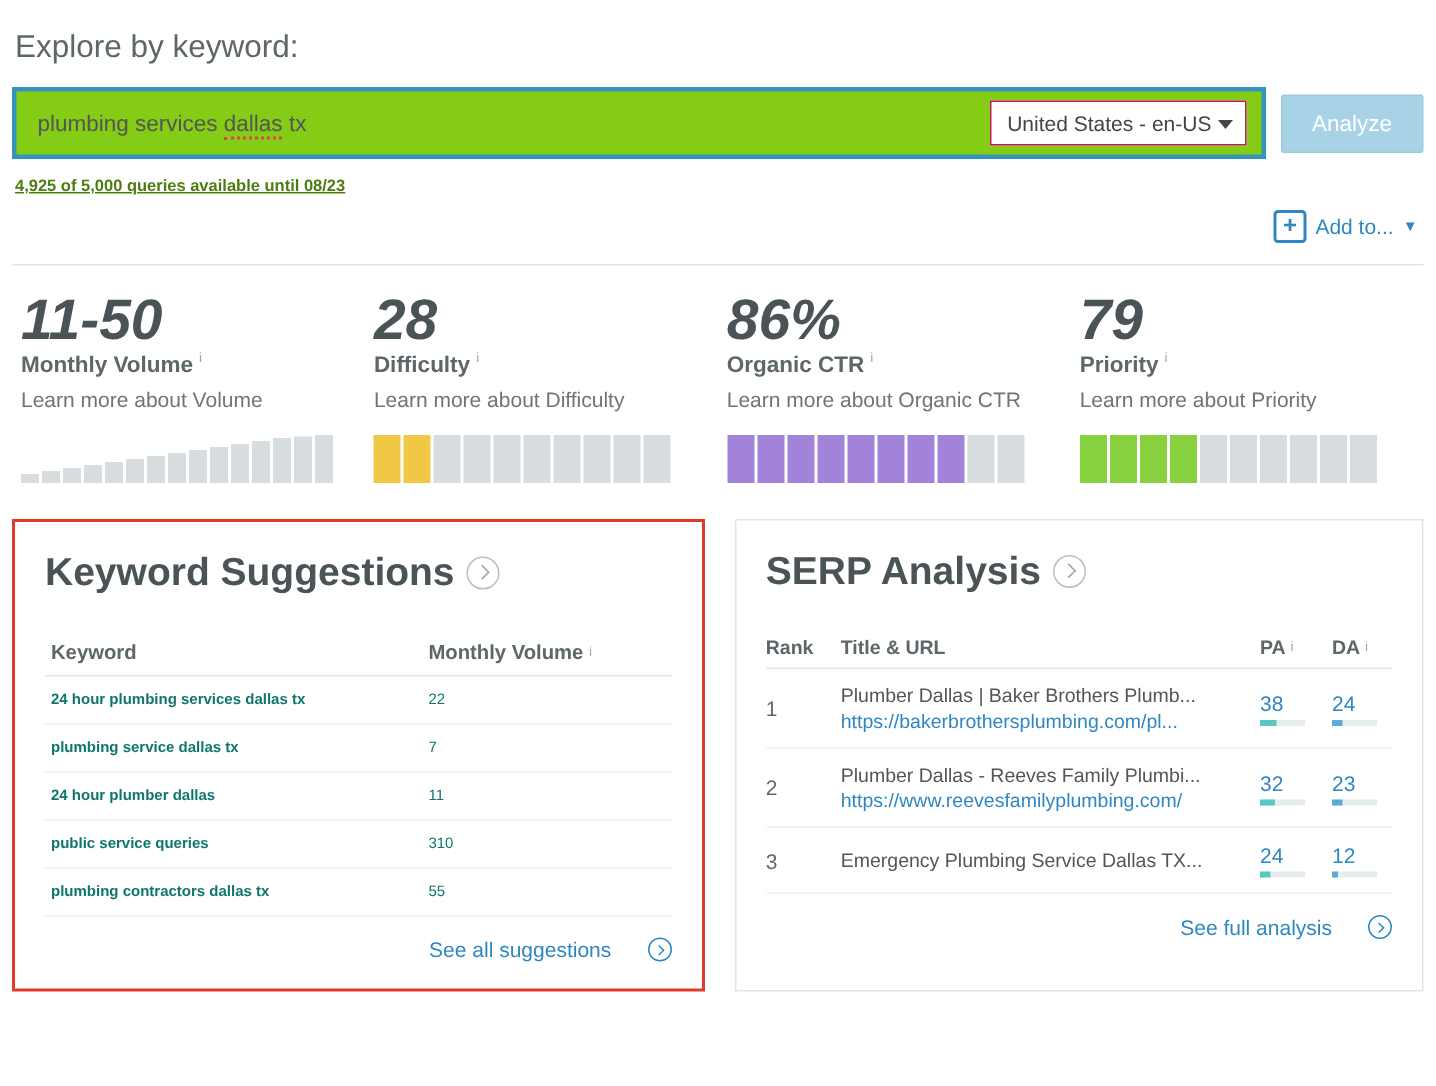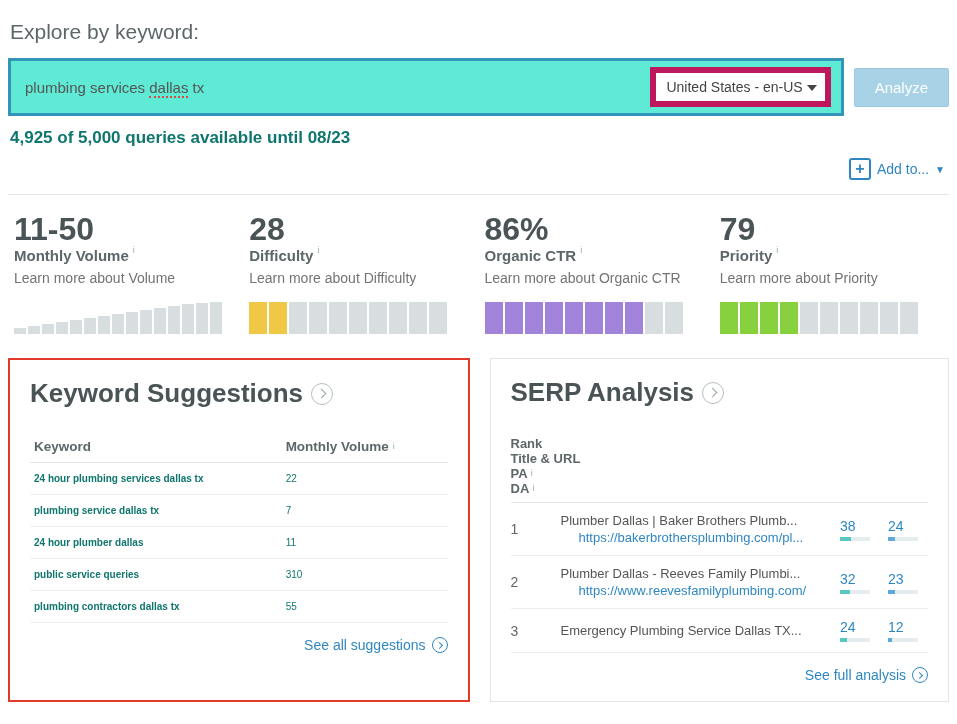--- a/index.html
+++ b/index.html
@@ -1,31 +1,31 @@
 <!DOCTYPE html>
 <html><head>
 <meta charset="utf-8">
 <style>
 * { box-sizing: border-box; margin: 0; padding: 0; }
 body { font-family: -apple-system, BlinkMacSystemFont, "Segoe UI", Helvetica, Arial, sans-serif; background: #fff; color: #333; padding: 8px 6px; width: 957px; }
 .header-label { font-size: 21px; color: #5d6769; font-weight: 400; margin: 12px 4px 14px; }
 .search-row { display: flex; gap: 10px; align-items: center; margin: 0 2px; }
-.search-box { flex: 1; display: flex; border: 3px solid #3494ba; background: #5eead4; padding: 6px 8px; align-items: center; }
+.search-box { flex: 1; display: flex; border: 3px solid #3494ba; background: #84cc16; padding: 6px 8px; align-items: center; }
 .search-input { flex: 1; border: none; outline: none; font-size: 15px; color: #555; padding: 4px 6px; }
 .search-input .typo { border-bottom: 2px dotted #d9483f; }
-.locale-select { border: 6px solid #be185d; background: #fff; padding: 6px 22px 6px 10px; font-size: 14px; color: #444; display: flex; align-items: center; margin-right: 2px; position: relative; }
+.locale-select { border: 1px solid #be185d; background: #fff; padding: 6px 22px 6px 10px; font-size: 14px; color: #444; display: flex; align-items: center; margin-right: 2px; position: relative; }
 .locale-select::after { content: ""; position: absolute; right: 8px; top: 50%; margin-top: -2px; border-left: 5px solid transparent; border-right: 5px solid transparent; border-top: 6px solid #444; }
 .analyze-btn { background: #a8d3e6; color: #fff; border: 1px solid #9cc9dd; padding: 10px 20px; font-size: 15px; border-radius: 2px; cursor: pointer; }
-.quota { font-size: 17px; font-weight: 700; color: #0f766e; margin: 12px 4px 10px; }
+.quota { font-size: 11px; font-weight: 700; color: #4d7c0f; margin: 12px 4px 10px; text-decoration: underline; }
 .addto-row { display: flex; justify-content: flex-end; margin: 0 6px 14px; }
 .addto { color: #2f87c2; font-size: 14px; display: flex; align-items: center; gap: 6px; cursor: pointer; }
 .addto-plus { width: 22px; height: 22px; border: 2px solid #2f87c2; border-radius: 3px; display: inline-flex; align-items: center; justify-content: center; font-weight: 700; font-size: 16px; }
 .metrics { display: flex; gap: 0; border-top: 1px solid #e3e6e8; padding-top: 18px; margin: 0 2px 24px; }
 .metric { flex: 1; padding: 0 10px 0 6px; }
-.metric-value { font-size: 32px; font-weight: 700; color: #4a5356; line-height: 1; }
+.metric-value { font-size: 38px; font-weight: 700; color: #4a5356; line-height: 1; font-style: italic; }
 .metric-label { font-size: 15px; color: #5d6668; margin-top: 2px; display: flex; align-items: flex-start; gap: 4px; font-weight: 600; }
 .info-i { font-size: 9px; color: #9aa; font-weight: 400; position: relative; top: -2px; }
 .metric-link { font-size: 14px; color: #737373; margin-top: 6px; display: block; cursor: pointer; }
 .bars { display: flex; gap: 2px; align-items: flex-end; margin-top: 16px; height: 32px; }
 .bar { width: 12px; background: #d8dddf; }
 .bar.ramp1{height:6px}.bar.ramp2{height:8px}.bar.ramp3{height:10px}.bar.ramp4{height:12px}.bar.ramp5{height:14px}.bar.ramp6{height:16px}.bar.ramp7{height:18px}.bar.ramp8{height:20px}.bar.ramp9{height:22px}.bar.ramp10{height:24px}.bar.ramp11{height:26px}.bar.ramp12{height:28px}.bar.ramp13{height:30px}.bar.ramp14{height:31px}.bar.ramp15{height:32px}
 .segbars { display: flex; gap: 2px; margin-top: 16px; }
 .seg { width: 18px; height: 32px; background: #d8dddf; }
 .seg.yellow { background: #f0c846; }
 .seg.purple { background: #a184d9; }
@@ -33,33 +33,33 @@
 .panels { display: flex; gap: 20px; margin: 0 2px; }
 .panel { flex: 1; border: 1px solid #e3e6e8; padding: 18px 20px; }
 .panel.highlight { border: 2px solid #e03a2a; }
 .panel-title { font-size: 26px; font-weight: 700; color: #4a5356; display: flex; align-items: center; gap: 8px; margin-bottom: 22px; }
 .circle-chevron { width: 22px; height: 22px; border: 1.5px solid #b7bfc2; border-radius: 50%; display: inline-flex; align-items: center; justify-content: center; color: #9aa4a7; font-size: 12px; position: relative; }
 .circle-chevron::before { content: ""; width: 6px; height: 6px; border-top: 1.5px solid #9aa4a7; border-right: 1.5px solid #9aa4a7; transform: rotate(45deg); margin-left: -2px; }
 .tbl { width: 100%; border-collapse: collapse; }
 .tbl th { text-align: left; font-size: 13.5px; color: #5d6668; font-weight: 600; padding: 8px 4px; border-bottom: 1px solid #e3e6e8; }
 .tbl td { font-size: 10px; color: #0f766e; padding: 10px 4px; border-bottom: 1px solid #eceeef; }
 .tbl td.kw { font-weight: 700; }
-.see-all { text-align: right; margin-top: 14px; font-size: 14px; color: #2f87c2; cursor: pointer; display: flex; justify-content: flex-end; align-items: center; gap: 6px; }
+.see-all { text-align: right; margin-top: 14px; font-size: 14px; color: #2f87c2; cursor: pointer; display: flex; justify-content: flex-end; align-items: center; gap: 24px; }
 .circle-chevron-sm { width: 16px; height: 16px; border: 1.3px solid #2f87c2; border-radius: 50%; display: inline-flex; align-items: center; justify-content: center; position: relative; }
 .circle-chevron-sm::before { content: ""; width: 4px; height: 4px; border-top: 1.3px solid #2f87c2; border-right: 1.3px solid #2f87c2; transform: rotate(45deg); margin-left: -1px; }
-.serp-header { display: flex; font-size: 13px; color: #5d6668; font-weight: 600; padding: 6px 0; border-bottom: 1px solid #e3e6e8; flex-direction: column; }
+.serp-header { display: flex; font-size: 13px; color: #5d6668; font-weight: 600; padding: 6px 0; border-bottom: 1px solid #e3e6e8; }
 .serp-col-rank { width: 50px; }
 .serp-col-title { flex: 1; }
 .serp-col-pa { width: 48px; text-align: left; }
 .serp-col-da { width: 40px; text-align: left; }
 .serp-row { display: flex; padding: 10px 0; border-bottom: 1px solid #eceeef; align-items: center; }
 .serp-rank { width: 50px; font-size: 14px; color: #666; }
 .serp-main { flex: 1; min-width: 0; padding-right: 8px; }
 .serp-title { font-size: 13px; color: #555; white-space: nowrap; overflow: hidden; text-overflow: ellipsis; }
-.serp-url { font-size: 13px; color: #2f87c2; white-space: nowrap; overflow: hidden; text-overflow: ellipsis; margin-top: 2px; cursor: pointer; margin-left: 18px; }
+.serp-url { font-size: 13px; color: #2f87c2; white-space: nowrap; overflow: hidden; text-overflow: ellipsis; margin-top: 2px; cursor: pointer; }
 .serp-score { width: 48px; }
 .serp-score-num { font-size: 14px; color: #2f87c2; cursor: pointer; }
 .serp-score-bar { width: 30px; height: 4px; background: #e6edef; position: relative; margin-top: 3px; }
 .serp-score-bar .fill { position: absolute; left: 0; top: 0; bottom: 0; }
 .fill.teal { background: #58c9c0; }
 .fill.blue { background: #5fa9da; }
 </style>
 </head>
 <body>
 

